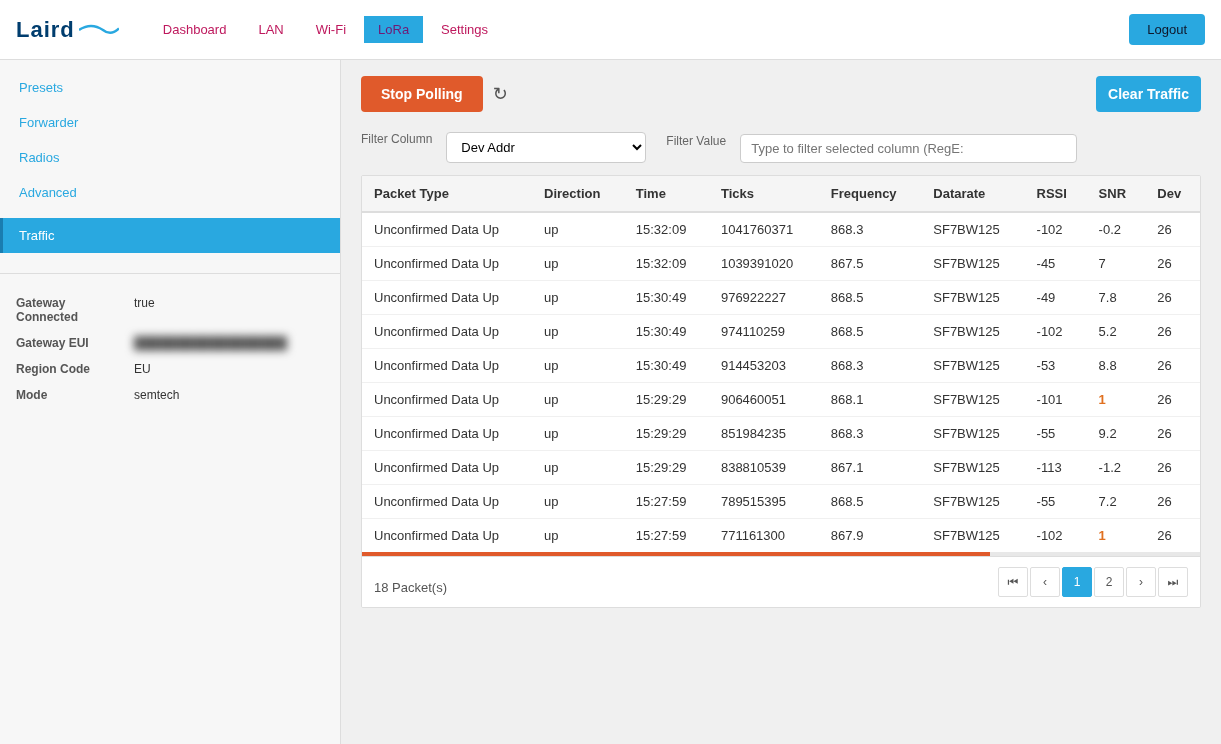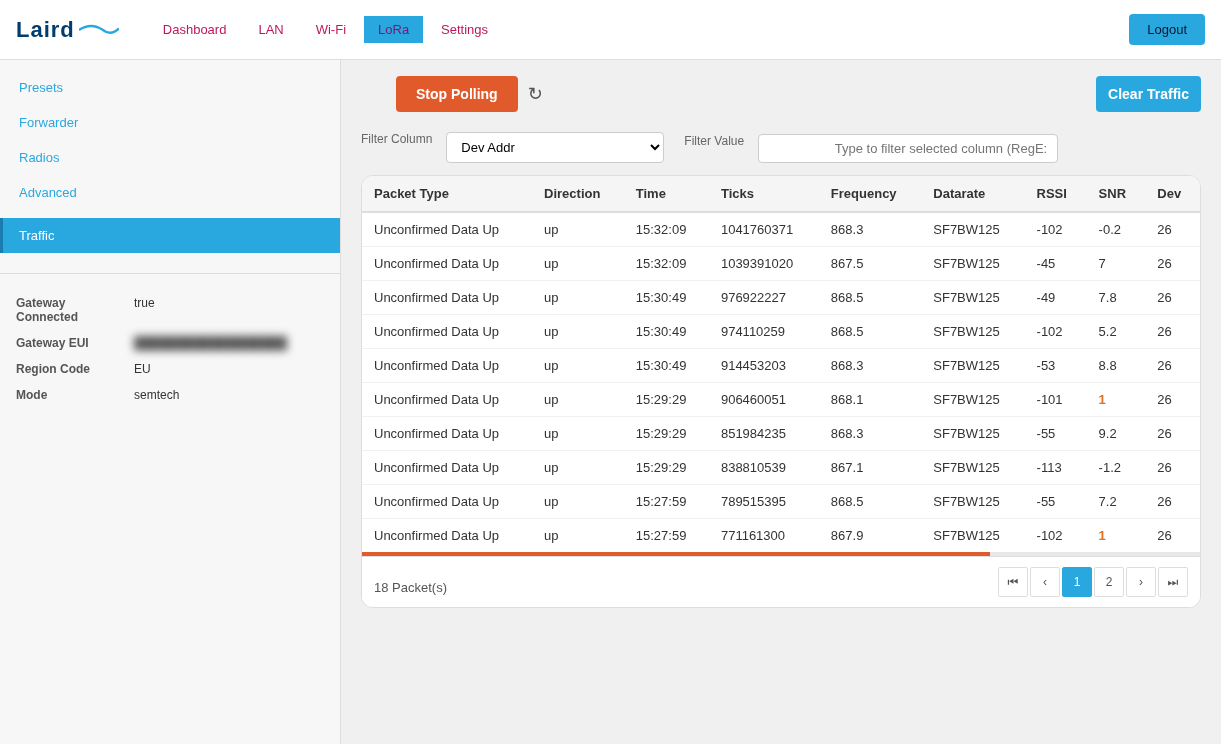--- a/index.html
+++ b/index.html
@@ -132,21 +132,20 @@
     .toolbar {
       display: flex;
       align-items: center;
       justify-content: space-between;
       margin-bottom: 20px;
     }
     .toolbar-left {
       display: flex;
       align-items: center;
       gap: 10px;
-      margin-left: 35px;
     }
     .stop-polling-btn {
       background: #e05a2b;
       color: #fff;
       border: none;
       padding: 10px 20px;
       border-radius: 4px;
       cursor: pointer;
       font-size: 14px;
       font-weight: bold;
@@ -181,40 +180,39 @@
     }
     .filter-label {
       font-size: 12px;
       color: #666;
     }
     .filter-select {
       padding: 6px 10px;
       border: 1px solid #ccc;
       border-radius: 4px;
       font-size: 13px;
-      width: 218px;
+      width: 200px;
       background: #fff;
       cursor: pointer;
     }
     .filter-input {
       padding: 6px 10px;
       border: 1px solid #ccc;
       border-radius: 4px;
       font-size: 13px;
-      width: 300px;
+      width: 337px;
       background: #fff;
       color: #999;
-      text-align: right;
     }
 
     
     .table-container {
       background: #fff;
       border: 1px solid #ddd;
-      border-radius: 12px;
+      border-radius: 2px;
       overflow: hidden;
     }
     .traffic-table {
       width: 100%;
       border-collapse: collapse;
       font-size: 13px;
     }
     .traffic-table th {
       background: #f5f5f5;
       border-bottom: 2px solid #ddd;

